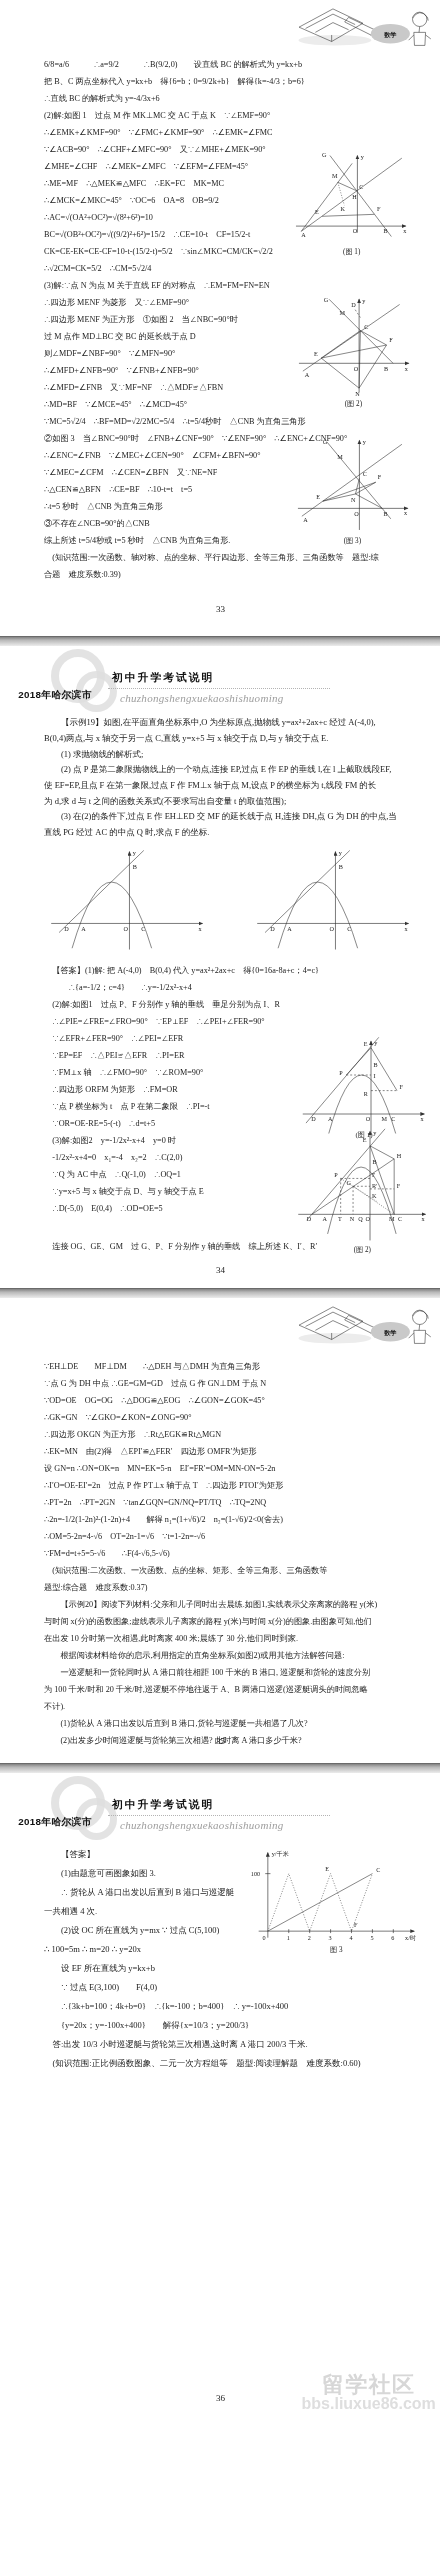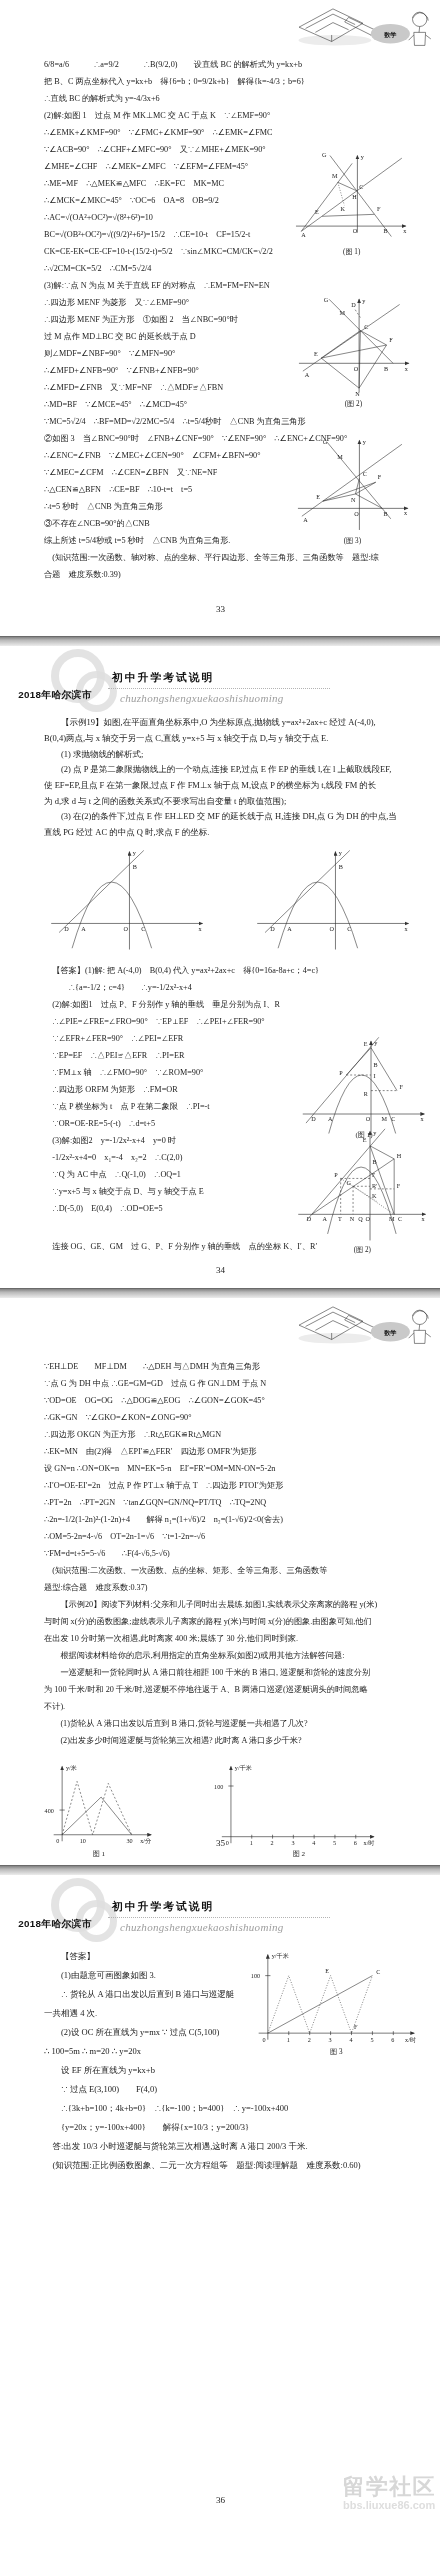--- a/index.html
+++ b/index.html
@@ -1,18 +1,18 @@
 <!DOCTYPE html>
 <html style="font-size:10.4px"><head>
 <meta charset="utf-8">
 <style>
   html,body{margin:0;padding:0;background:#fff;}
   body{width:441px;font-family:"Liberation Serif",serif;color:#1b1b1b;}
   .page{position:relative;width:441px;background:#fff;overflow:hidden;}
-  .p1{height:636px}.p2{height:642px}.p3{height:567px}.p4{height:639px}
+  .p1{height:636px}.p2{height:642px}.p3{height:465px}.p4{height:639px}
   .sep{height:9.1px;background:linear-gradient(180deg,#828282 0%,#b8b8b8 35%,#ececec 100%);border-top:0.7px solid #6a6a6a;}
   .spacer{height:0.7px}
   .line{white-space:pre;font-size:8.2px;line-height:17px;}
   .p2 .prob .line{font-size:8.5px;line-height:15.7px;}
   .p2 .ans .line{line-height:17px;}
   .p4 .body .line{line-height:19px;font-size:8.5px;}
   .textcol{padding-left:44px;padding-right:3.9px;}
   .tail-line{white-space:pre;font-size:8.2px;line-height:17px;padding-left:44px;margin-top:21.5px;}
   .pagenum{position:absolute;left:0;width:100%;text-align:center;font-size:9.1px;color:#222;}
   .fig{position:absolute;}
@@ -29,21 +29,21 @@
   .phead{position:absolute;top:0;left:0;width:441px;height:68px;}
   .ring{position:absolute;border-radius:50%;border:8.5px solid #dedede;opacity:.85;}
   .r1{width:38px;height:38px;left:51px;top:2.6px;}
   .r2{width:27.4px;height:27.4px;left:76px;top:25px;border-width:7.2px;}
   .brand{position:absolute;left:18.3px;top:43px;font-family:"Liberation Sans",sans-serif;font-weight:700;font-size:9.8px;letter-spacing:0.3px;color:#111;}
   .ptitle{position:absolute;left:112px;top:25px;font-weight:700;font-size:10.8px;letter-spacing:2px;color:#111;}
   .pdots{position:absolute;left:108px;top:42px;width:222px;border-bottom:1.3px dotted #b3b3b3;}
   .ppinyin{position:absolute;left:120px;top:46px;font-style:italic;font-size:11px;color:#9d9d9d;letter-spacing:0.3px;}
   .wm{position:absolute;right:5.2px;bottom:2.6px;text-align:center;font-family:"Liberation Sans",sans-serif;font-weight:700;color:#d7d7d7;}
   .wm .w1{font-size:22px;line-height:23.5px;letter-spacing:1.3px;}
-  .wm .w2{font-size:11px;line-height:13px;color:#dedede;}
+  .wm .w2{font-size:16px;line-height:13px;color:#dedede;}
 </style>
 </head>
 <body>
 
 <svg width="0" height="0" style="position:absolute">
   <defs>
     <marker id="arr" markerWidth="8" markerHeight="8" refX="6" refY="3" orient="auto">
       <path d="M0,0L7,3L0,6z" fill="#333"></path>
     </marker>
   </defs>
@@ -237,21 +237,21 @@
       <div class="line">　∵FM⊥x 轴　∴∠FMO=90°　∵∠ROM=90°</div>
       <div class="line">　∴四边形 ORFM 为矩形　∴FM=OR</div>
       <div class="line">　∵点 P 横坐标为 t　点 P 在第二象限　∴PI=-t</div>
       <div class="line">　∵OR=OE-RE=5-(-t)　∴d=t+5</div>
       <div class="line">　(3)解:如图2　y=-1/2x²-x+4　y=0 时</div>
       <div class="line">　-1/2x²-x+4=0　x₁=-4　x₂=2　∴C(2,0)</div>
       <div class="line">　∵Q 为 AC 中点　∴Q(-1,0)　∴OQ=1</div>
       <div class="line">　∵y=x+5 与 x 轴交于点 D、与 y 轴交于点 E</div>
       <div class="line">　∴D(-5,0)　E(0,4)　∴OD=OE=5</div>
     </div>
-  <div class="tail-line">　连接 OG、GE、GM　过 G、P、F 分别作 y 轴的垂线　点的坐标 K、I′、R′</div>
+  <div class="tail-line">　连接 OG、GE、GM　过 G、P、F 分别作 y 轴的垂线　综上所述 K、I′、R′</div>
 
   <div class="fig" style="left:299px;top:390px">
     <svg width="131" height="104" viewBox="0 0 200 160">
       <line class="ax" x1="5" y1="120" x2="192" y2="120" marker-end="url(#arr)"></line>
       <line class="ax" x1="110" y1="150" x2="110" y2="8" marker-end="url(#arr)"></line>
       <path class="ln" d="M45,150 Q95,-30 148,150"></path>
       <line class="ln" x1="10" y1="134" x2="122" y2="2"></line>
       <line class="ln" x1="110" y1="18" x2="72" y2="60"></line>
       <line class="ln" x1="110" y1="18" x2="150" y2="84"></line>
       <path class="dash" d="M72,60 L110,60 M110,84 L150,84"></path>

